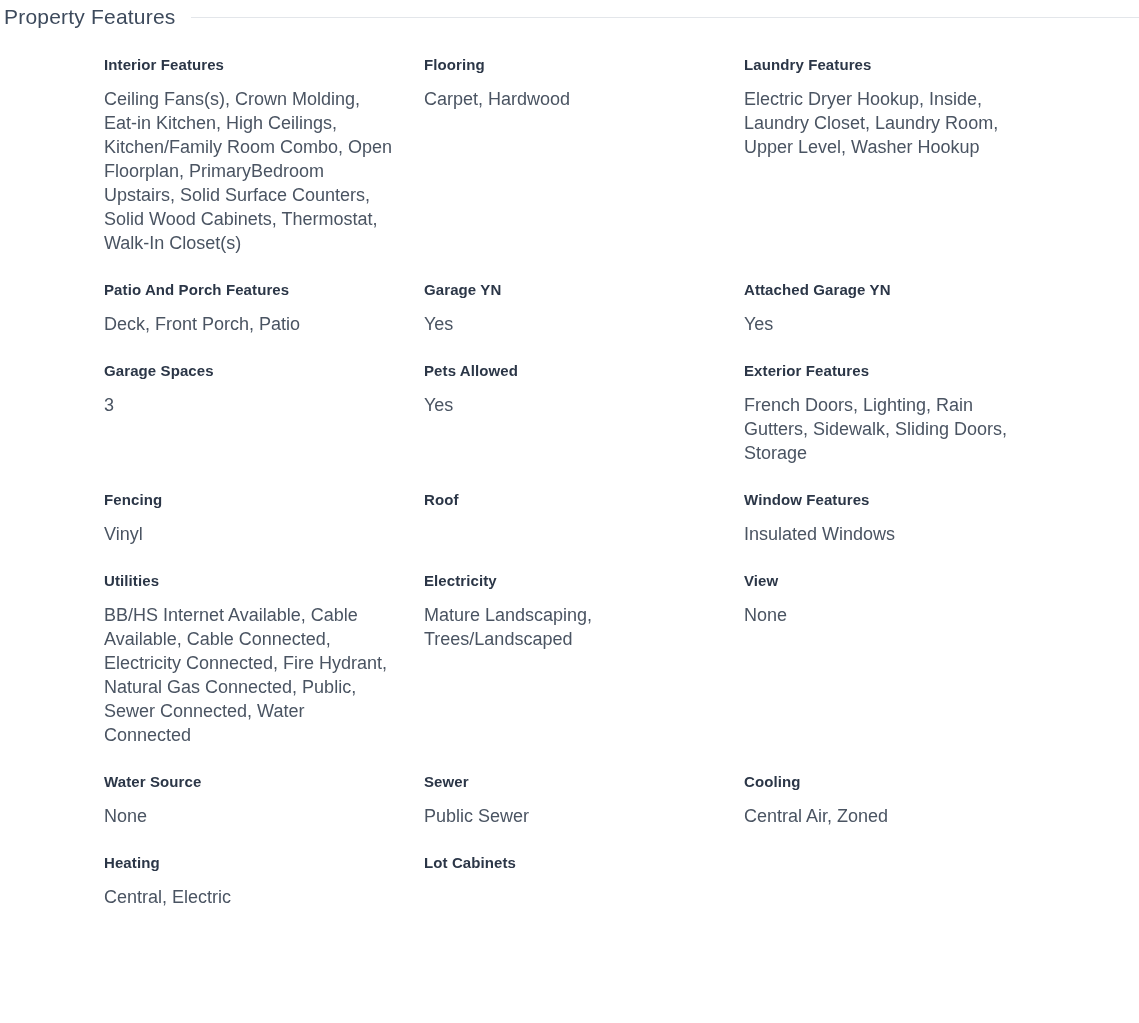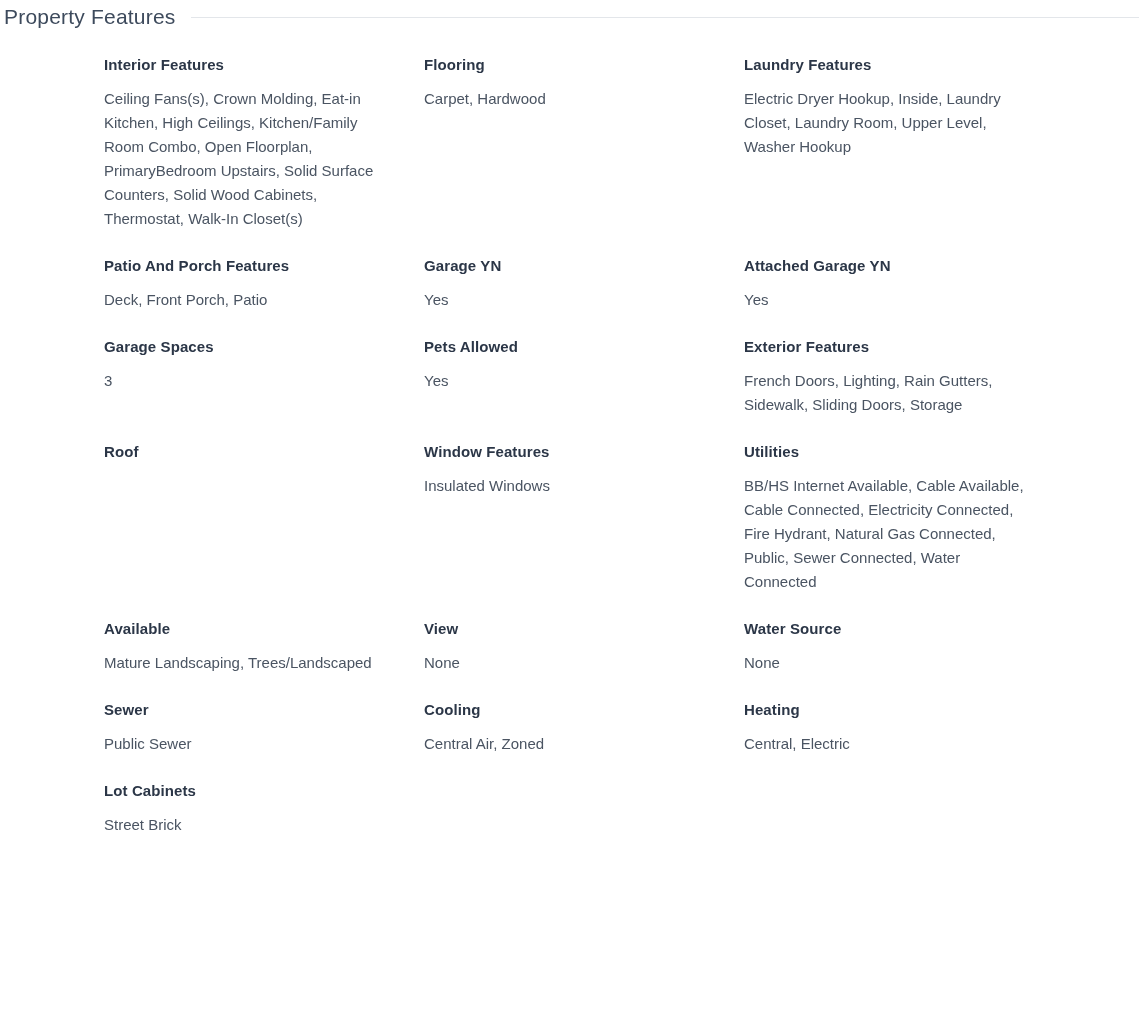--- a/index.html
+++ b/index.html
@@ -59,21 +59,21 @@
     padding-right: 30px;
   }
   .feature-label {
     font-size: 15px;
     font-weight: bold;
     color: #2b3647;
     margin: 0 0 14px 0;
     letter-spacing: 0.1px;
   }
   .feature-value {
-    font-size: 15px;
+    font-size: 18px;
     font-weight: 400;
     color: #4a5462;
     line-height: 24px;
     margin: 0;
   }
   
   .row-gap {
     margin-bottom: 26px;
   }
 </style>
@@ -122,34 +122,38 @@
     <div class="feature row-gap">
       <div class="feature-label">Pets Allowed</div>
       <div class="feature-value">Yes</div>
     </div>
 
     <div class="feature row-gap">
       <div class="feature-label">Exterior Features</div>
       <div class="feature-value">French Doors, Lighting, Rain Gutters, Sidewalk, Sliding Doors, Storage</div>
     </div>
     <div class="feature row-gap">
+      <div class="feature-label">Fencing</div>
+      <div class="feature-value">Vinyl</div>
+    </div>
+    <div class="feature row-gap">
       <div class="feature-label">Roof</div>
     </div>
 
     <div class="feature row-gap">
       <div class="feature-label">Window Features</div>
       <div class="feature-value">Insulated Windows</div>
     </div>
     <div class="feature row-gap">
       <div class="feature-label">Utilities</div>
       <div class="feature-value">BB/HS Internet Available, Cable Available, Cable Connected, Electricity Connected, Fire Hydrant, Natural Gas Connected, Public, Sewer Connected, Water Connected</div>
     </div>
 
     <div class="feature row-gap">
-      <div class="feature-label">Available</div>
+      <div class="feature-label">Electricity</div>
       <div class="feature-value">Mature Landscaping, Trees/Landscaped</div>
     </div>
     <div class="feature row-gap">
       <div class="feature-label">View</div>
       <div class="feature-value">None</div>
     </div>
     <div class="feature row-gap">
       <div class="feature-label">Water Source</div>
       <div class="feature-value">None</div>
     </div>
@@ -162,21 +166,20 @@
       <div class="feature-label">Cooling</div>
       <div class="feature-value">Central Air, Zoned</div>
     </div>
     <div class="feature row-gap">
       <div class="feature-label">Heating</div>
       <div class="feature-value">Central, Electric</div>
     </div>
 
     <div class="feature">
       <div class="feature-label">Lot Cabinets</div>
-      <div class="feature-value">Street Brick</div>
     </div>
     <div class="feature">
       <div class="feature-label"></div>
       <div class="feature-value"></div>
     </div>
     <div class="feature">
       <div class="feature-label"></div>
       <div class="feature-value"></div>
     </div>
 

